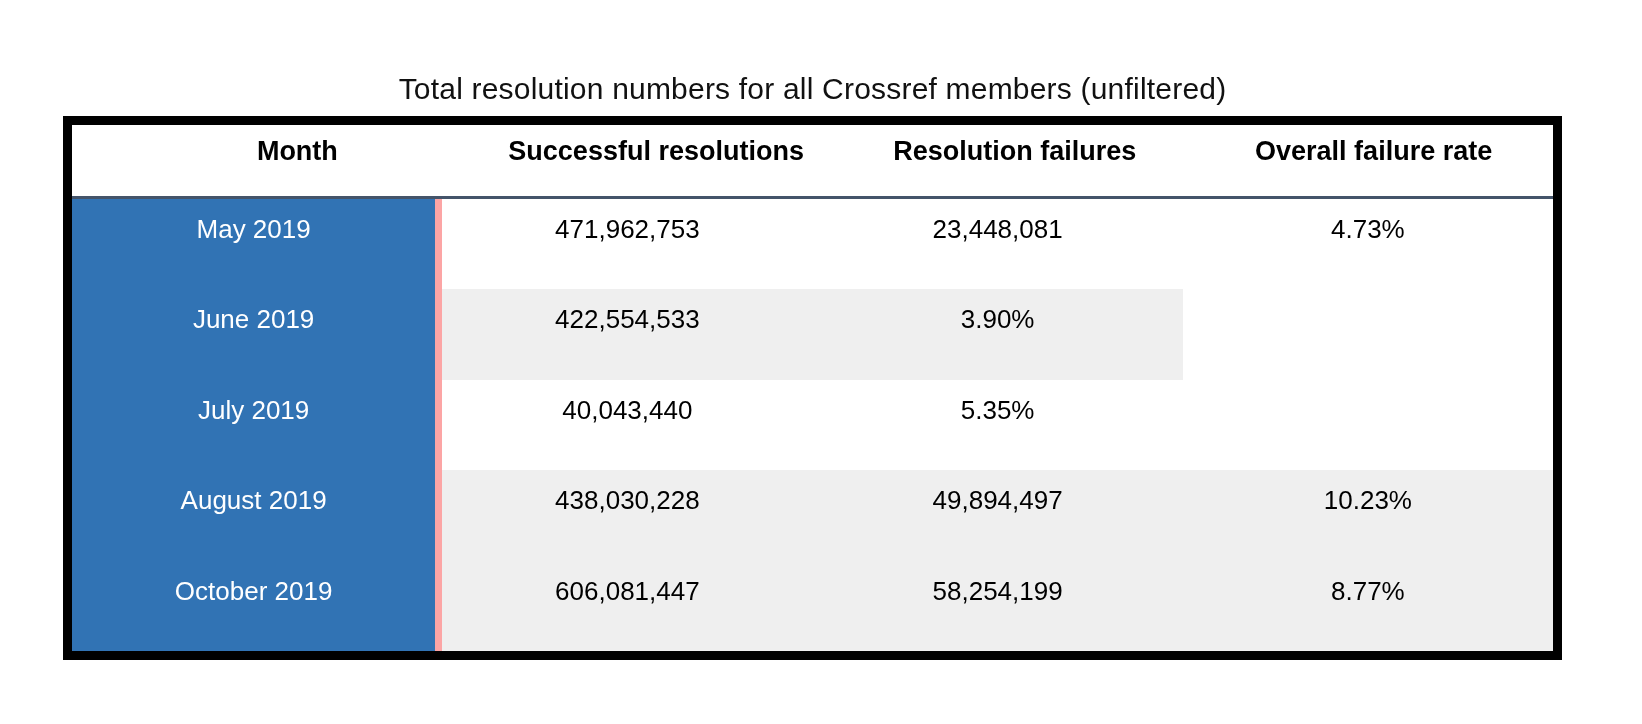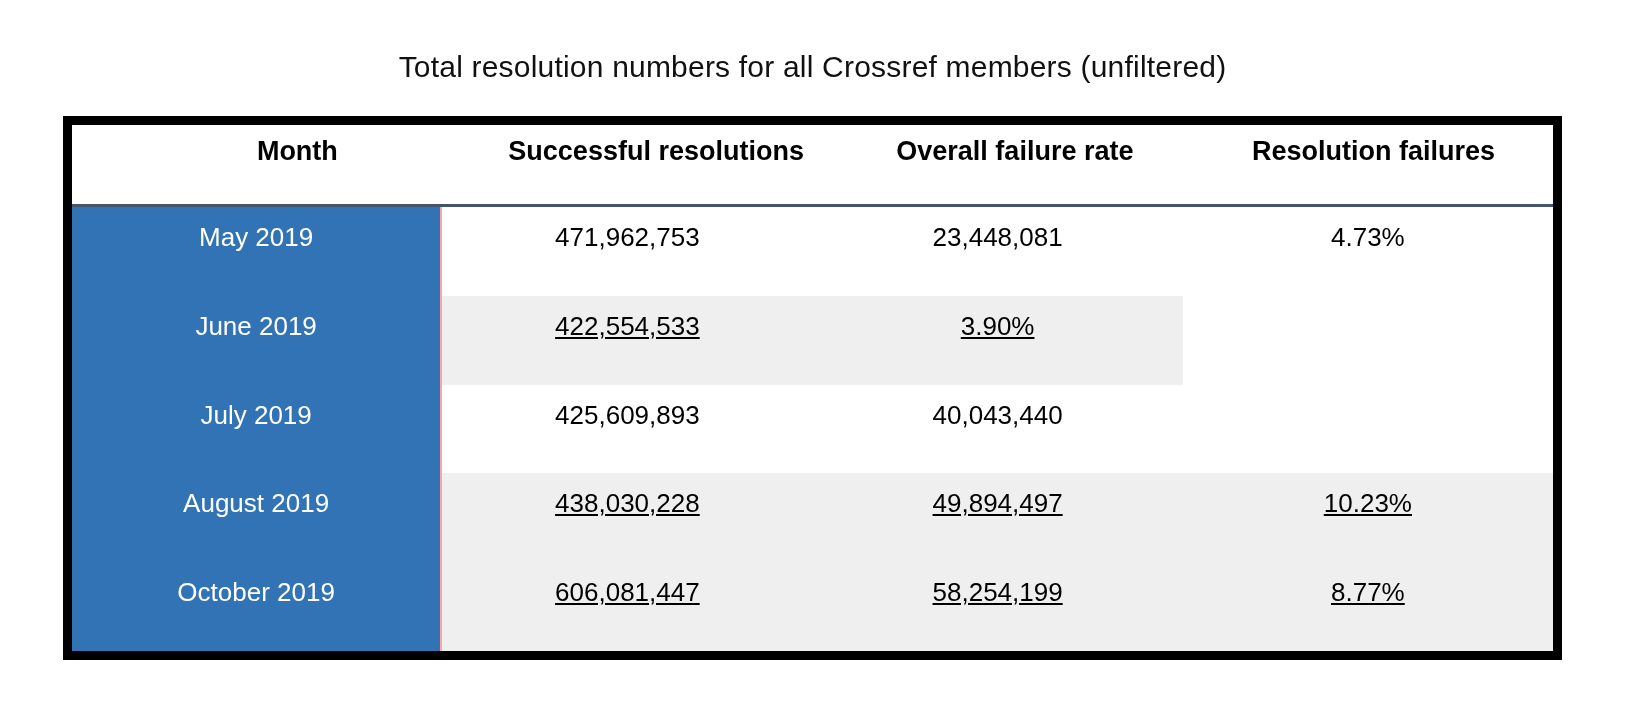--- a/index.html
+++ b/index.html
@@ -3,39 +3,39 @@
 <meta charset="utf-8">
 <style>
   * { box-sizing: border-box; margin: 0; padding: 0; }
   html, body { width: 1642px; height: 724px; background: #ffffff; }
   body { font-family: "Liberation Sans", sans-serif; position: relative; }
 
   .page { position: absolute; inset: 0; background: #ffffff; }
 
   .title {
     position: absolute;
-    left: 63px; top: 50px; width: 1499px;
+    left: 63px; top: 72px; width: 1499px;
     text-align: center;
     font-size: 30px;
     color: #111111;
     letter-spacing: 0.2px;
   }
 
   .table {
     position: absolute;
     left: 63px; top: 116px;
     width: 1499px; height: 544px;
     border: 9px solid #000000;
     background: #ffffff;
     display: flex;
     flex-direction: column;
   }
 
   .thead {
-    height: 79px;
+    height: 71px;
     display: flex;
     flex: none;
     padding-left: 46px;
   }
   .th {
     display: flex;
     justify-content: center;
     align-items: flex-start;
     padding-top: 11px;
     font-weight: bold;
@@ -65,38 +65,38 @@
     justify-content: center;
     align-items: flex-start;
     padding-top: 15px;
     font-size: 26px;
     color: #000000;
     width: 25%;
   }
   .td.month {
     background: #3173B4;
     color: #ffffff;
-    border-right: 2px solid #fca5a5;
+    border-right: 7px solid #fca5a5;
   }
-  .tr.alt .td:not(.month) { background: #EFEFEF; text-decoration: underline; }
+  .tr.alt .td:not(.month) { background: #EFEFEF; }
 </style>
 </head>
 <body>
 
 <div class="page">
 
   <div class="title">Total resolution numbers for all Crossref members (unfiltered)</div>
 
   <div class="table">
 
     <div class="thead">
       <div class="th col-month">Month</div>
       <div class="th col-data">Successful resolutions</div>
+      <div class="th col-data">Resolution failures</div>
       <div class="th col-data">Overall failure rate</div>
-      <div class="th col-data">Resolution failures</div>
     </div>
 
     <div class="header-rule"></div>
 
     <div class="tbody">
 
       <div class="tr">
         <div class="td month">May 2019</div>
         <div class="td">471,962,753</div>
         <div class="td">23,448,081</div>
@@ -104,22 +104,22 @@
       </div>
 
       <div class="tr alt">
         <div class="td month">June 2019</div>
         <div class="td">422,554,533</div>
         <div class="td">3.90%</div>
       </div>
 
       <div class="tr">
         <div class="td month">July 2019</div>
-        <div class="td">425,609,893</div>
         <div class="td">40,043,440</div>
+        <div class="td">5.35%</div>
       </div>
 
       <div class="tr alt">
         <div class="td month">August 2019</div>
         <div class="td">438,030,228</div>
         <div class="td">49,894,497</div>
         <div class="td">10.23%</div>
       </div>
 
 

